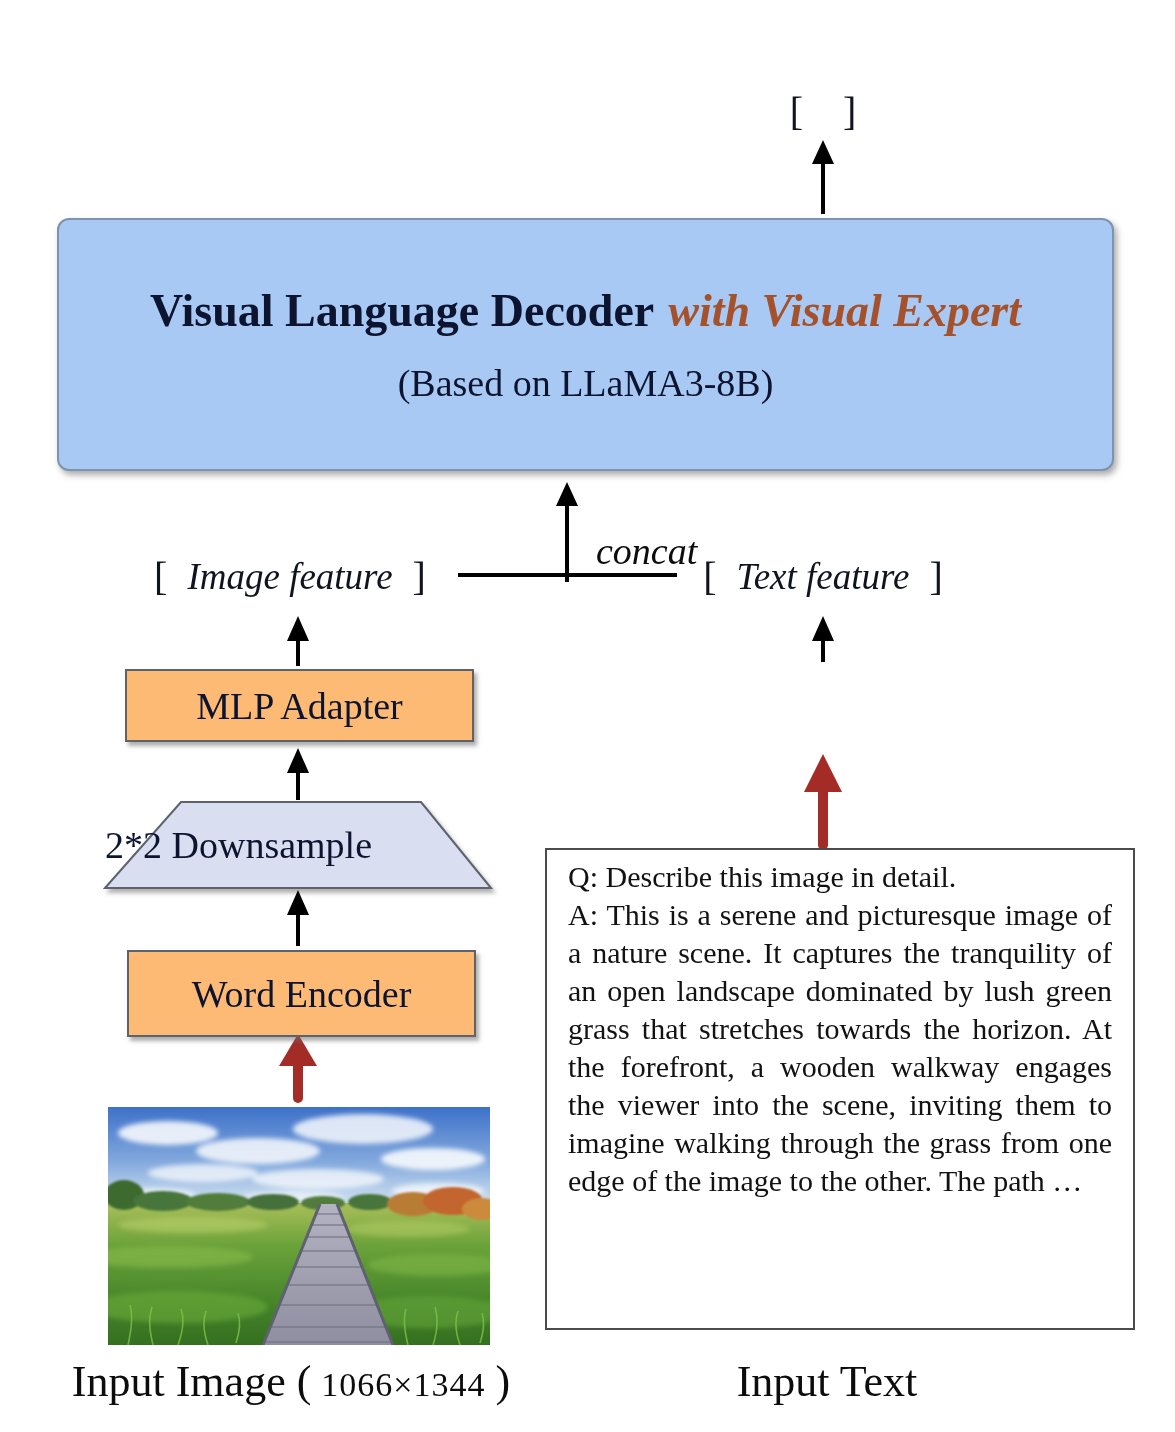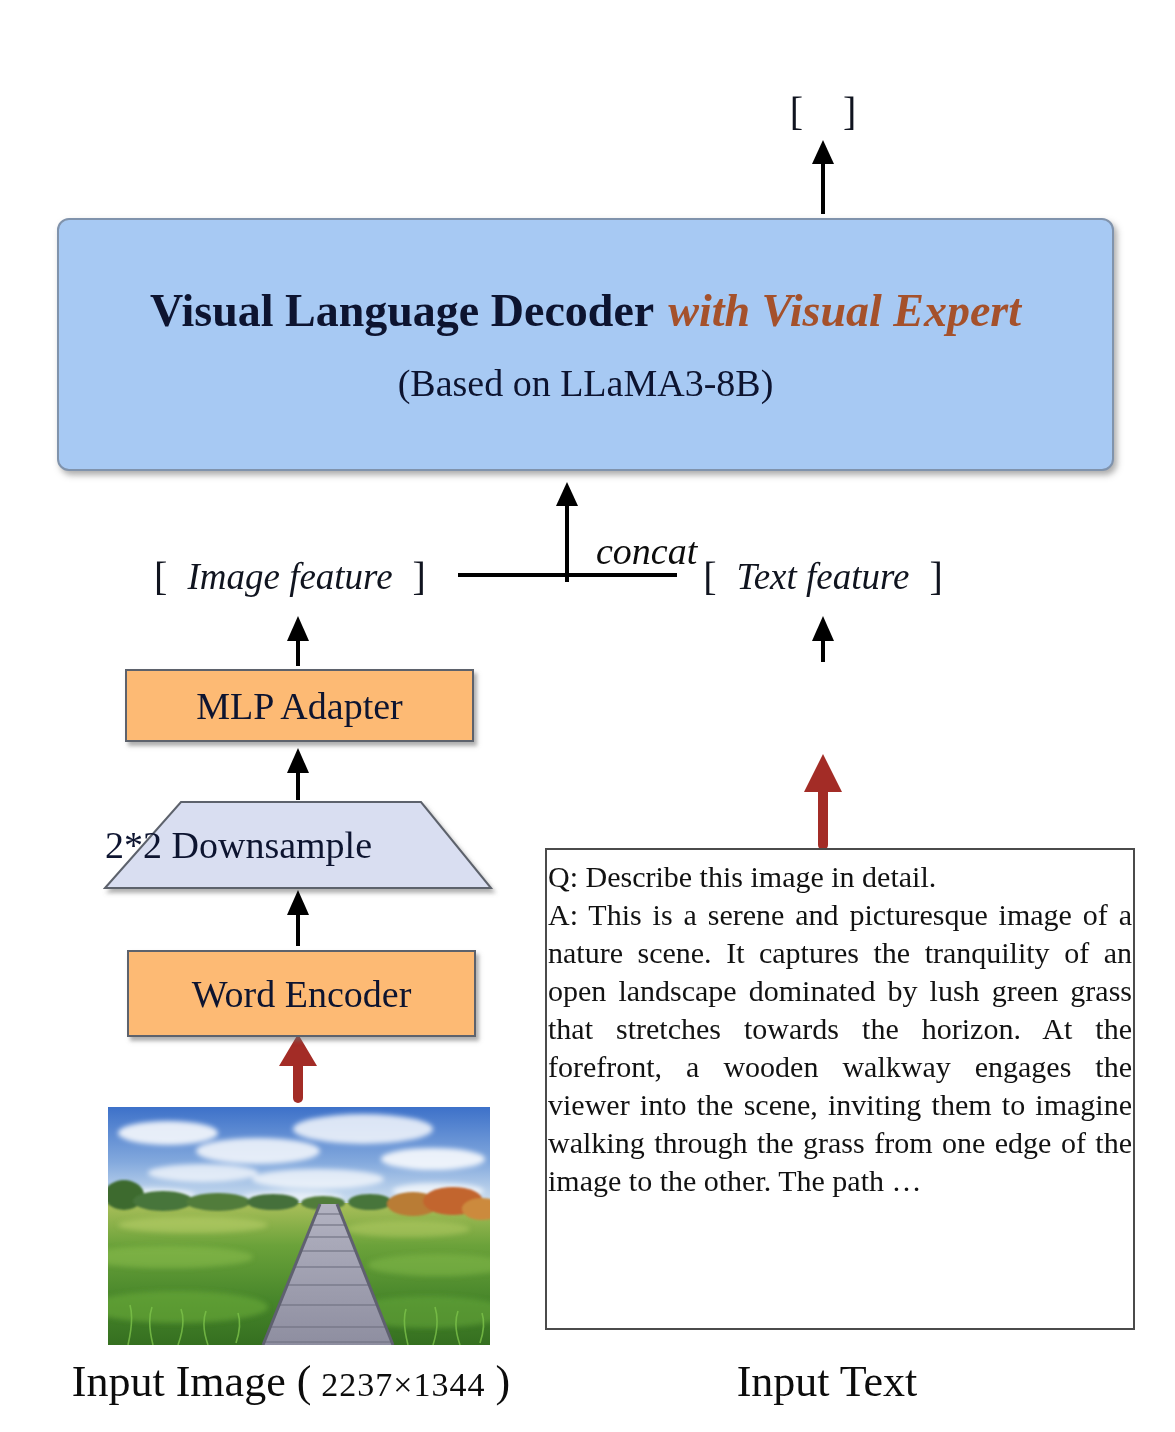--- a/index.html
+++ b/index.html
@@ -48,21 +48,21 @@
   }
 
   .concat{
     position:absolute;left:596px;top:494px;font-size:38px;font-style:italic;color:#0c0c0c;margin-top:35px;
   }
 
   
   .qabox{
     position:absolute;left:545px;top:848px;width:590px;height:482px;
     background:#ffffff;border:2px solid #4b4b4b;box-sizing:border-box;
-    padding:8px 1px;font-size:30px;line-height:38px;color:#121212;
+    padding:8px 21px;font-size:30px;line-height:38px;color:#121212;
   }
   .qabox p{margin:0;text-align:justify;}
 
   
   .caption{
     position:absolute;font-size:44px;color:#0c0c0c;white-space:nowrap;transform:translateX(-50%);
   }
   .caption .dims{font-size:34px;letter-spacing:1px;margin:0 10px;}
 
   .nature{position:absolute;left:108px;top:1107px;width:382px;height:238px;}
@@ -255,19 +255,19 @@
         <path d="M372,236 q6,-18 2,-30"></path>
       </g>
     </svg>
 
     <div class="qabox">
       <p>Q: Describe this image in detail.</p>
       <p>A: This is a serene and picturesque image of a nature scene. It captures the tranquility of an open landscape dominated by lush green grass that stretches towards the horizon. At the forefront, a wooden walkway engages the viewer into the scene, inviting them to imagine walking through the grass from one edge of the image to the other. The path …</p>
     </div>
 
     <div class="caption" style="left:291px;top:1356px;">
-      <span>Input Image (</span><span class="dims">2237×1344</span><span>)</span>
+      <span>Input Image (</span><span class="dims">1066×1344</span><span>)</span>
     </div>
 
     <div class="caption" style="left:827px;top:1356px;">Input Text</div>
 
   </div>
 </div>
 
 </body></html>

